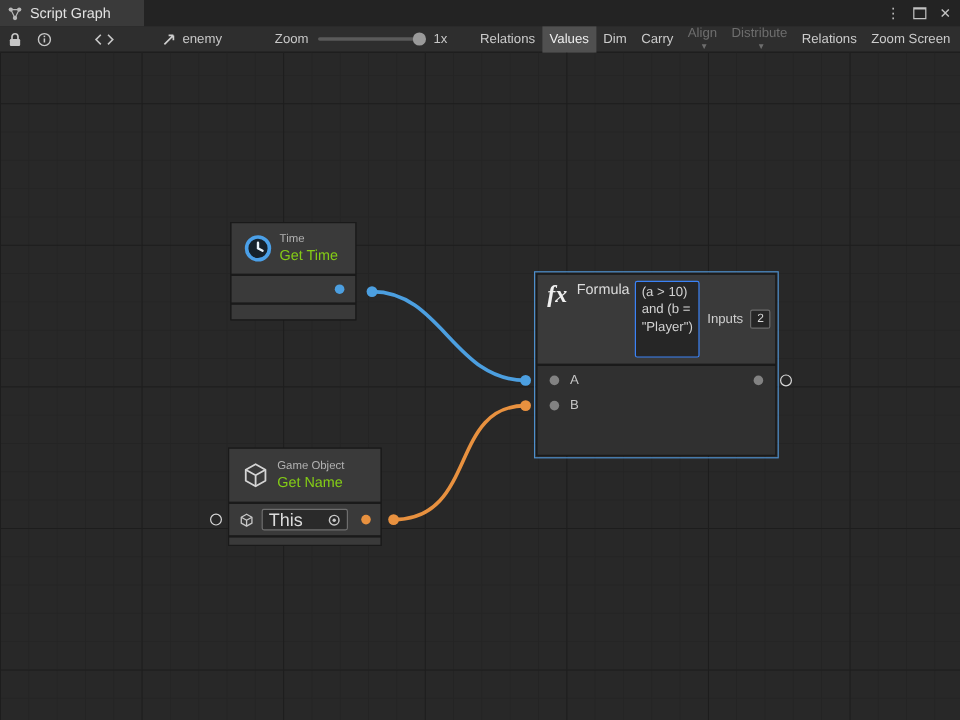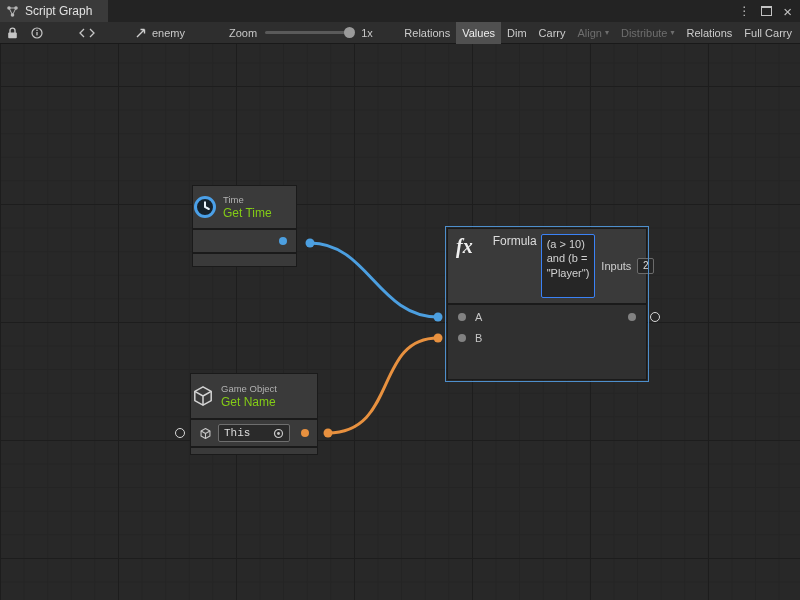--- a/index.html
+++ b/index.html
@@ -2,86 +2,86 @@
 <html><head>
 <meta charset="utf-8">
 <style>
   html,body{margin:0;padding:0;background:#111;}
   .window{position:relative;width:800px;height:600px;background:#282828;overflow:hidden;
           font-family:"Liberation Sans",sans-serif;user-select:none;}
 
   
   .titlebar{position:absolute;top:0;left:0;right:0;height:22px;background:#232323;
             display:flex;align-items:center;box-sizing:border-box;}
-  .tab{height:22px;display:flex;align-items:center;gap:6px;padding:0 16px 0 6px;
+  .tab{height:22px;display:flex;align-items:center;gap:6px;padding:0 28px 0 6px;
        background:#3a3a3a;color:#e2e2e2;font-size:12px;}
   .win-controls{margin-left:auto;display:flex;align-items:center;gap:11px;padding-right:8px;color:#c2c2c2;}
   .kebab{font-size:12px;line-height:1;}
   .maxbox{width:9px;height:7px;border:1px solid #c2c2c2;border-top-width:2px;}
   .closex{font-size:15px;line-height:1;}
 
   
   .toolbar{position:absolute;top:22px;left:0;right:0;height:22px;background:#2e2e2e;
            border-bottom:1px solid #191919;box-sizing:border-box;
            display:flex;align-items:center;font-size:11px;color:#c8c8c8;}
   .tb-icon{display:flex;align-items:center;}
   .tb-label{white-space:nowrap;}
   .zoom-track{position:relative;width:86px;height:3px;background:#5a5a5a;border-radius:2px;margin-left:8px;}
   .zoom-handle{position:absolute;right:-4px;top:-4px;width:11px;height:11px;border-radius:50%;background:#9a9a9a;}
   .tb-buttons{margin-left:auto;display:flex;align-items:stretch;height:22px;margin-right:2px;}
   .tb-btn{display:flex;align-items:center;padding:0 6px;white-space:nowrap;color:#cccccc;}
   .tb-btn.active{background:#505050;color:#eeeeee;}
-  .tb-btn.disabled{color:#6e6e6e;}
+  .tb-btn.disabled{color:#6e6e6e;flex-direction:column;}
   .tb-arrow{font-size:8px;margin-left:3px;}
 
   
   .canvas{position:absolute;top:44px;left:0;width:800px;height:556px;background-color:#282828;
     background-image:
       linear-gradient(to right,#1d1d1d 1px,transparent 1px),
       linear-gradient(to bottom,#1d1d1d 1px,transparent 1px),
       linear-gradient(to right,#242424 1px,transparent 1px),
       linear-gradient(to bottom,#242424 1px,transparent 1px);
     background-size:118px 118px,118px 118px,23.6px 23.6px,23.6px 23.6px;
     background-position:0 42px,0 42px,0 42px,0 42px;}
   .wires{position:absolute;top:0;left:0;}
 
   
   .node{position:absolute;display:flex;flex-direction:column;gap:2px;background:#1a1a1a;
         border:1px solid #1a1a1a;box-sizing:border-box;}
   .node.selected{outline:1px solid #4e8fcc;outline-offset:1px;}
   .section{background:#3a3a3a;}
-  .node-header{display:flex;align-items:center;gap:6px;padding:0 0;}
+  .node-header{display:flex;align-items:center;gap:6px;padding:0 10px;}
   .hdr-category{font-size:9.5px;color:#b2b2b2;line-height:1.3;}
   .hdr-title{font-size:12px;color:#84cc16;line-height:1.2;}
   .dot{width:8px;height:8px;border-radius:50%;flex:0 0 auto;}
   .dot-blue{background:#4c9fe0;}
   .dot-orange{background:#e8913f;}
   .dot-gray{background:#828282;}
   .hollow{position:absolute;width:8px;height:8px;border:1.5px solid #d8d8d8;border-radius:50%;}
 
   
-  .fx-head{display:flex;gap:20px;padding:5px 8px;box-sizing:border-box;}
+  .fx-head{display:flex;gap:8px;padding:5px 8px;box-sizing:border-box;}
   .fx-glyph{font-family:"Liberation Serif",serif;font-style:italic;font-weight:bold;
             font-size:20px;color:#f0f0f0;width:26px;line-height:1;padding-top:2px;}
   .fx-col{display:flex;flex-direction:row;gap:4px;flex:1;}
   .fx-title{font-size:12px;color:#dcdcdc;}
   .expr-box{background:#262626;border:1px solid #3b82f6;border-radius:2px;padding:2px 5px;
             font-size:11px;color:#d2d2d2;line-height:1.3;min-height:24px;}
   .inputs-row{display:flex;align-items:center;gap:6px;font-size:11px;color:#cfcfcf;margin-left:2px;}
   .count-box{width:15px;height:14px;line-height:14px;text-align:center;background:#262626;
              border:1px solid #6b6b6b;border-radius:2px;font-size:10px;color:#d8d8d8;}
   .ports{background:#303030;padding-top:1px;flex:1;}
   .port-row{height:21px;display:flex;align-items:center;gap:9px;padding:0 10px;
             font-size:11px;color:#c6c6c6;}
 
   
   .obj-row{display:flex;align-items:center;gap:6px;padding:0 8px;position:relative;}
   .obj-field{display:flex;align-items:center;justify-content:space-between;width:72px;height:18px;
              box-sizing:border-box;background:#2a2a2a;border:1px solid #6e6e6e;border-radius:2px;
-             padding:0 5px;font-size:11px;color:#dcdcdc;font-family:Liberation Mono, monospace;}
+             padding:0 5px;font-size:15px;color:#dcdcdc;}
 </style>
 </head>
 <body>
 
 <div class="window">
 
   <div class="titlebar">
     <div class="tab">
       <svg width="13" height="13" viewBox="0 0 13 13">
         <path d="M3 3 H10 M3 3 L6.5 10 M10 3 L6.5 10" stroke="#b8b8b8" stroke-width="1" fill="none"></path>
@@ -136,21 +136,21 @@
       <div class="tb-btn">Carry</div>
       <div class="tb-btn disabled">
         <span>Align</span>
         <span class="tb-arrow">▾</span>
       </div>
       <div class="tb-btn disabled">
         <span>Distribute</span>
         <span class="tb-arrow">▾</span>
       </div>
       <div class="tb-btn">Relations</div>
-      <div class="tb-btn">Full Carry</div>
+      <div class="tb-btn">Zoom Screen</div>
     </div>
   </div>
 
   <div class="canvas">
 
     <svg class="wires" width="800" height="556">
       <path d="M310,199 C368,199 378,273 438,273" fill="none" stroke-width="3" stroke="#4c9fe0"></path>
       <circle cx="310" cy="199" r="4.5" fill="#4c9fe0"></circle>
       <circle cx="438" cy="273" r="4.5" fill="#4c9fe0"></circle>
       <path d="M328,389 C398,389 374,294 438,294" fill="none" stroke-width="3" stroke="#e8913f"></path>

